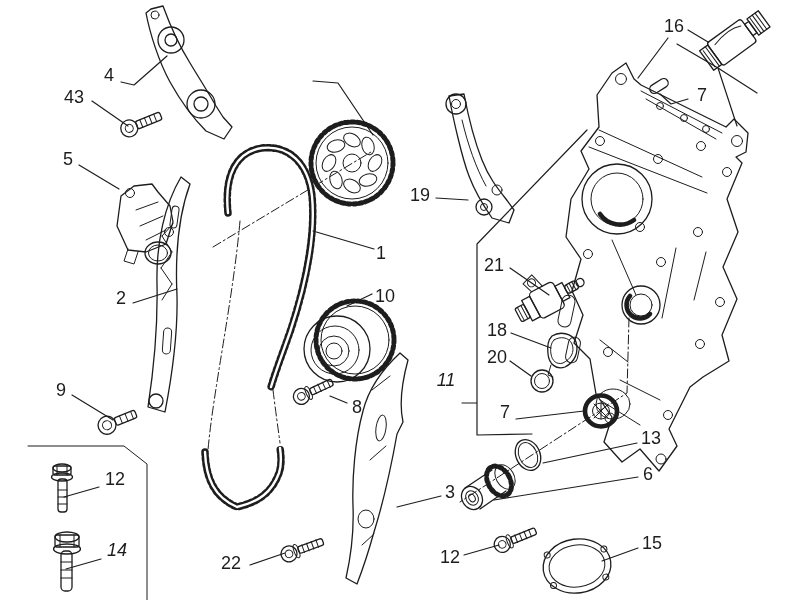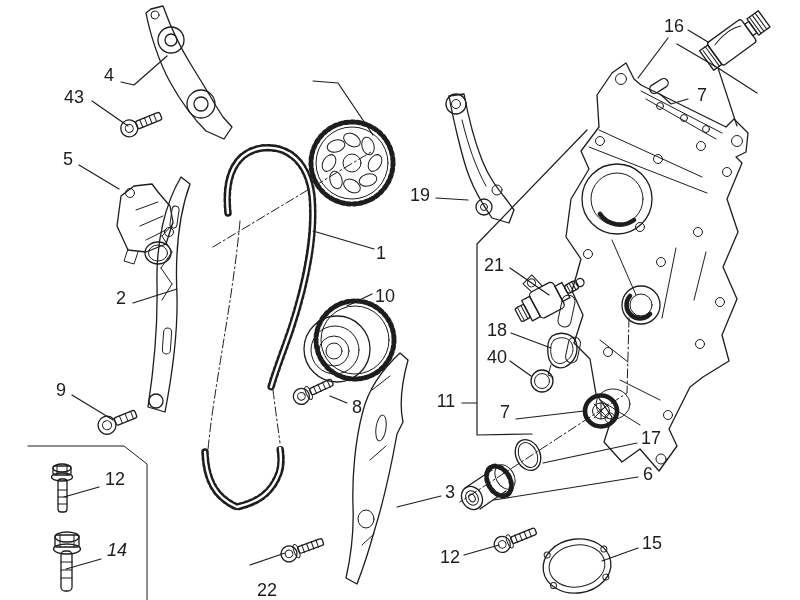--- a/index.html
+++ b/index.html
@@ -308,28 +308,28 @@
       <div class="callout" style="left: 74px; top: 97px;">43</div>
       <div class="callout" style="left: 674px; top: 26px;">16</div>
       <div class="callout" style="left: 702px; top: 95px;">7</div>
       <div class="callout" style="left: 68px; top: 159px;">5</div>
       <div class="callout" style="left: 420px; top: 195px;">19</div>
       <div class="callout" style="left: 381px; top: 253px;">1</div>
       <div class="callout" style="left: 121px; top: 298px;">2</div>
       <div class="callout" style="left: 494px; top: 265px;">21</div>
       <div class="callout" style="left: 385px; top: 296px;">10</div>
       <div class="callout" style="left: 497px; top: 330px;">18</div>
-      <div class="callout" style="left: 497px; top: 357px;">40</div>
-      <div class="callout" style="left: 446px; top: 401px;">11</div>
+      <div class="callout" style="left: 497px; top: 357px;">20</div>
+      <div class="callout" style="left: 446px; top: 380px; font-style: italic;">11</div>
       <div class="callout" style="left: 505px; top: 412px;">7</div>
       <div class="callout" style="left: 61px; top: 390px;">9</div>
       <div class="callout" style="left: 357px; top: 407px;">8</div>
-      <div class="callout" style="left: 651px; top: 438px;">17</div>
+      <div class="callout" style="left: 651px; top: 438px;">13</div>
       <div class="callout" style="left: 648px; top: 474px;">6</div>
       <div class="callout" style="left: 450px; top: 492px;">3</div>
       <div class="callout" style="left: 115px; top: 479px;">12</div>
       <div class="callout" style="left: 117px; top: 550px; font-style: italic;">14</div>
-      <div class="callout" style="left: 231px; top: 590px; margin-left: 36px;">22</div>
+      <div class="callout" style="left: 231px; top: 563px;">22</div>
       <div class="callout" style="left: 450px; top: 557px;">12</div>
       <div class="callout" style="left: 652px; top: 543px; text-align: right;">15</div>
     </div>
 
 </div>
 
 </body></html>

